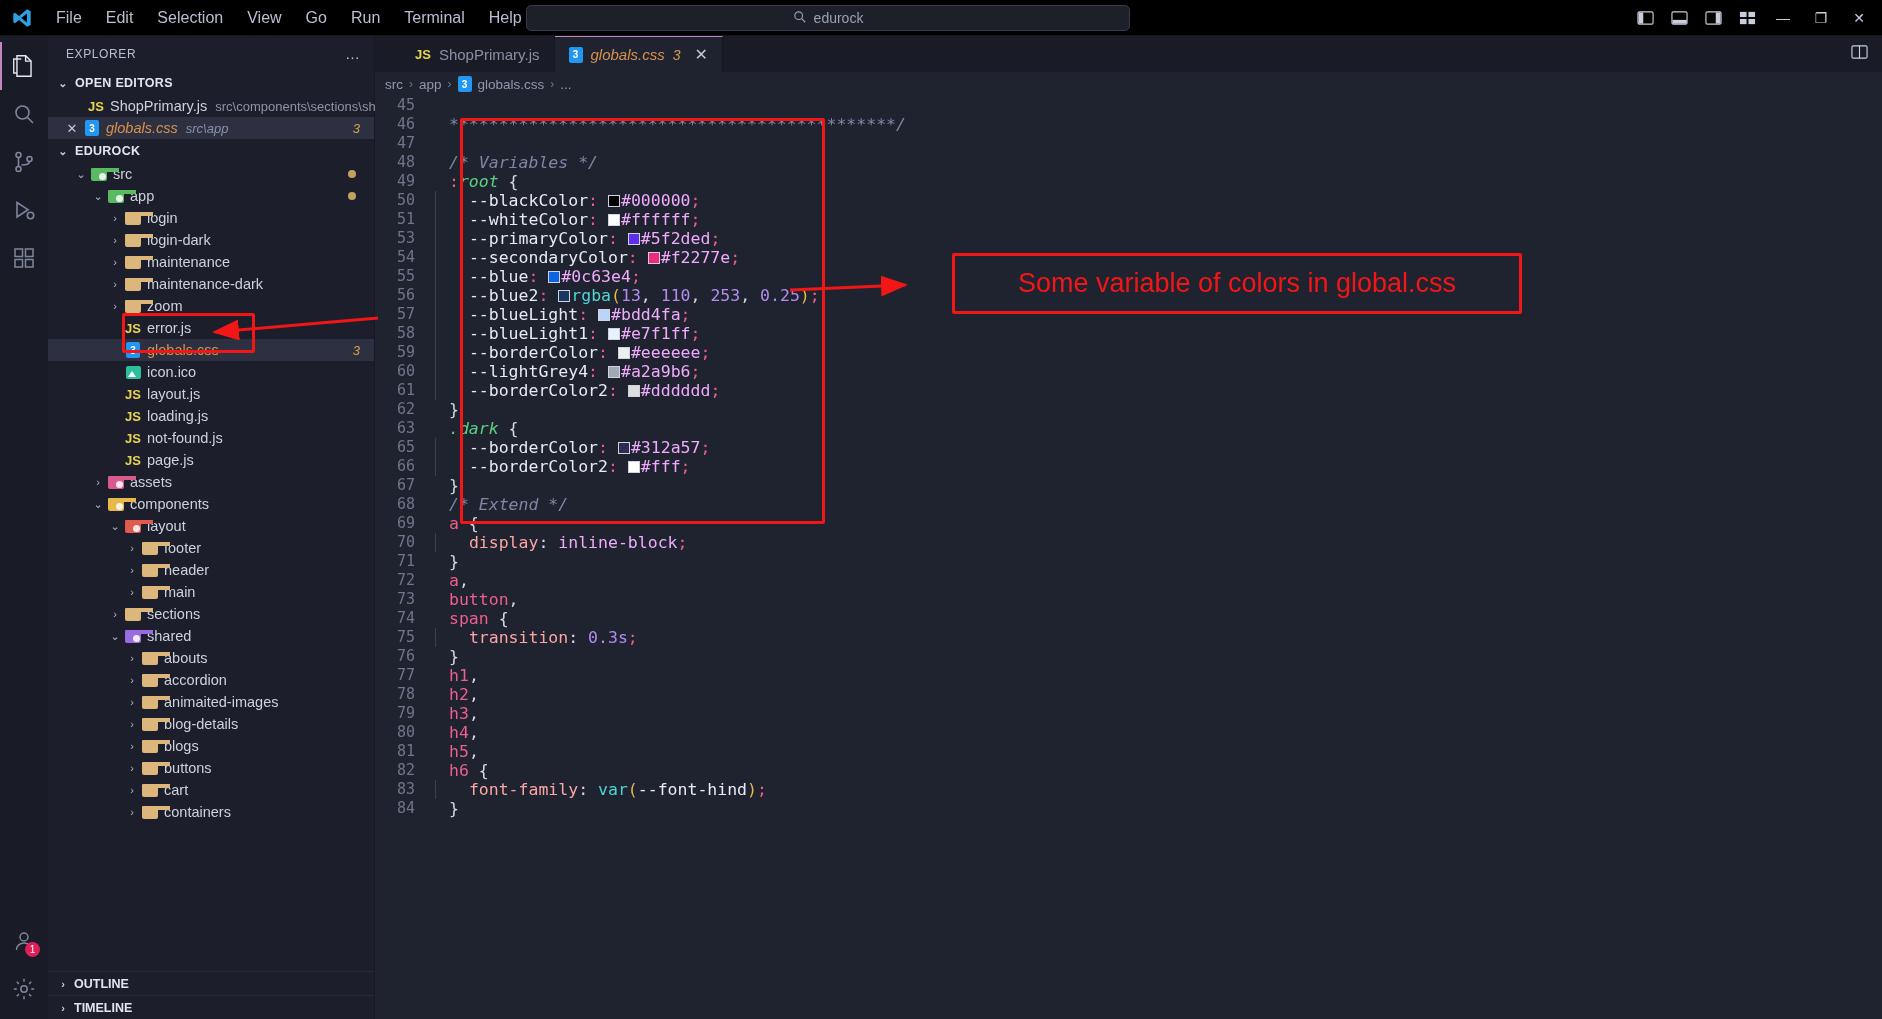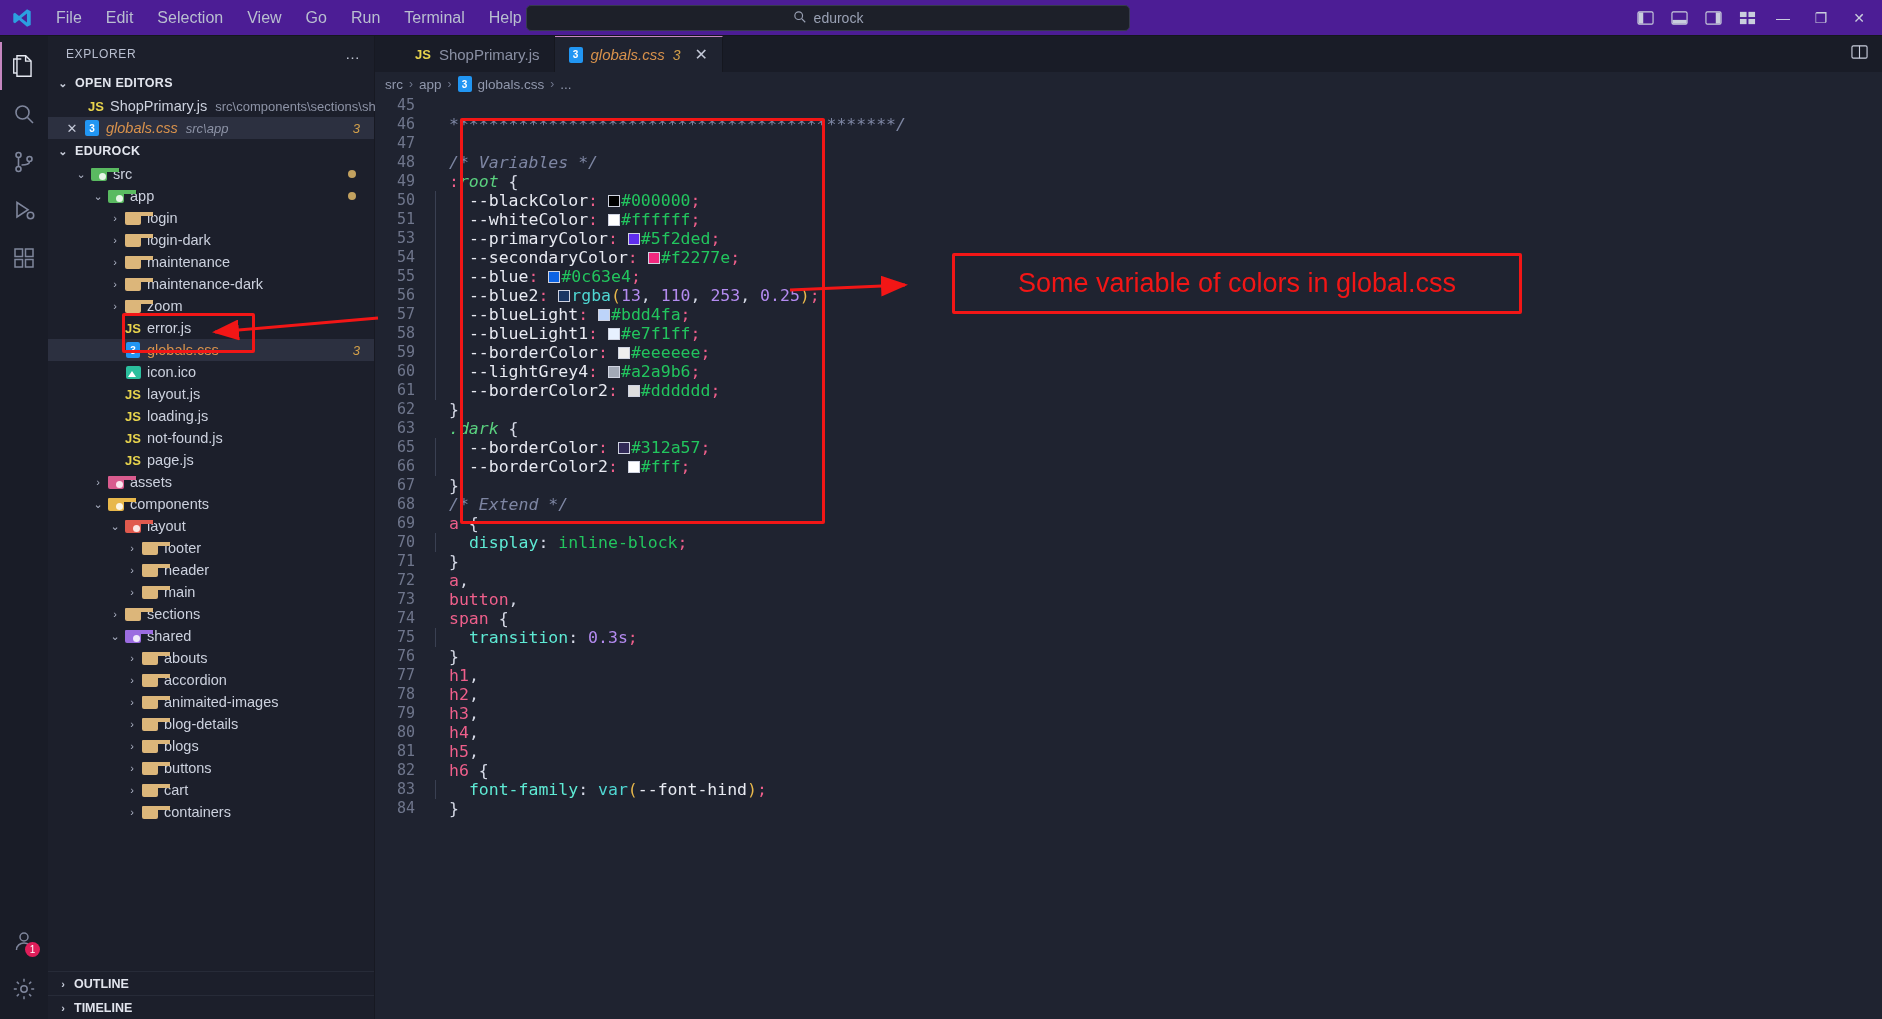--- a/index.html
+++ b/index.html
@@ -7,21 +7,21 @@
     width: 1882px; height: 1019px;
     background: #1f2330;
     font-family: "Liberation Sans", sans-serif;
     overflow: hidden;
   }
   body { position: relative; color: #cfd3e0; }
 
   
   .titlebar {
     height: 36px; width: 100%;
-    background: #4c1d95;
+    background: #000000;
     display: flex; align-items: center;
     position: relative;
     border-bottom: 1px solid #15171f;
   }
   .vscode-logo { width: 44px; display:flex; align-items:center; justify-content:center; }
   .menu { display: flex; align-items: center; gap: 0; }
   .menu-item {
     font-size: 16px; color: #b9bfd0; padding: 4px 12px; cursor: default;
     white-space: nowrap;
   }
@@ -173,23 +173,23 @@
   }
   .ctext { padding-left: 22px; position: relative; }
   .indentguide { position:absolute; left: 8px; top:0; bottom:0; width:1px; background:#3a4052; }
 
   
   .t-comment { color:#7e86a3; font-style: italic; }
   .t-sel     { color:#5ad17f; font-style: italic; }
   .t-selpink { color:#ef5f8b; }
   .t-var     { color:#e8eaf2;margin-top:36px; }
   .t-colon   { color:#ef5f8b; }
-  .t-val     { color:#22c55e; }
+  .t-val     { color:#f0abfc; }
   .t-punc    { color:#d5d9e6; }
-  .t-prop    { color:#5eead4; }
+  .t-prop    { color:#fca5a5; }
   .t-fn      { color:#4fd6d2; }
   .t-num     { color:#b48bf0; }
   .t-paren   { color:#e8b84b; }
   .swatch {
     display:inline-block; width:12px; height:12px;
     border: 1px solid #cfd3e0; vertical-align: -1px; margin-right: 1px;
   }
 
   
   .anno { position: absolute; pointer-events: none; margin-left: 44px; }

